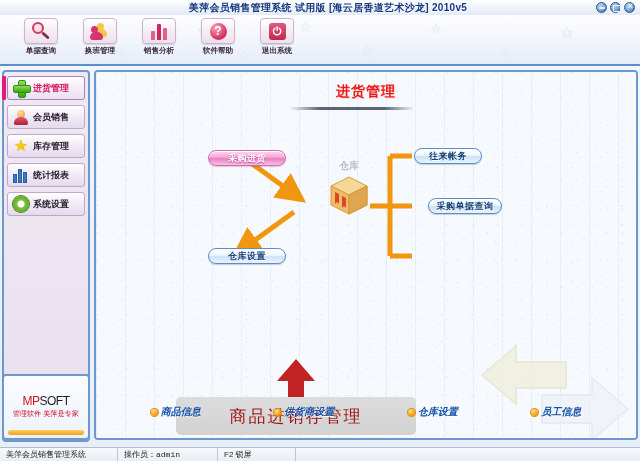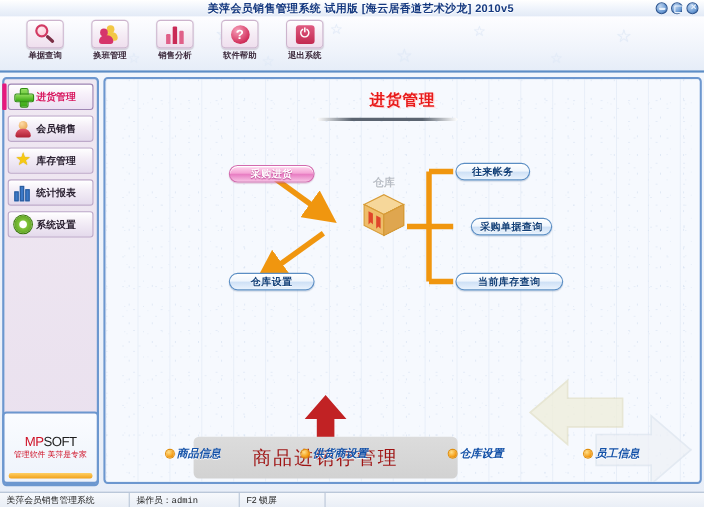--- a/index.html
+++ b/index.html
@@ -447,21 +447,20 @@
       <path d="M22,6 L44,6" stroke="#f0960f" stroke-width="5" fill="none"></path>
       <path d="M22,56 L44,56" stroke="#f0960f" stroke-width="5" fill="none"></path>
       <path d="M22,106 L44,106" stroke="#f0960f" stroke-width="5" fill="none"></path>
     </svg>
 
     <div class="pill pink" style="left:112px;top:78px;width:78px;">采购进货</div>
     <div class="pill blue" style="left:112px;top:176px;width:78px;">仓库设置</div>
 
     <div class="pill blue" style="left:318px;top:76px;width:68px;">往来帐务</div>
     <div class="pill blue" style="left:332px;top:126px;width:74px;">采购单据查询</div>
-    <div class="pill blue" style="left:318px;top:176px;width:98px;">当前库存查询</div>
 
     <svg class="red-up" viewBox="0 0 44 44">
       <polygon points="22,2 41,24 30,24 30,44 14,44 14,24 3,24" fill="#c12224"></polygon>
     </svg>
 
     <div class="gray-plate">
       <span>商品进销存管理</span>
     </div>
 
     <div class="links">

